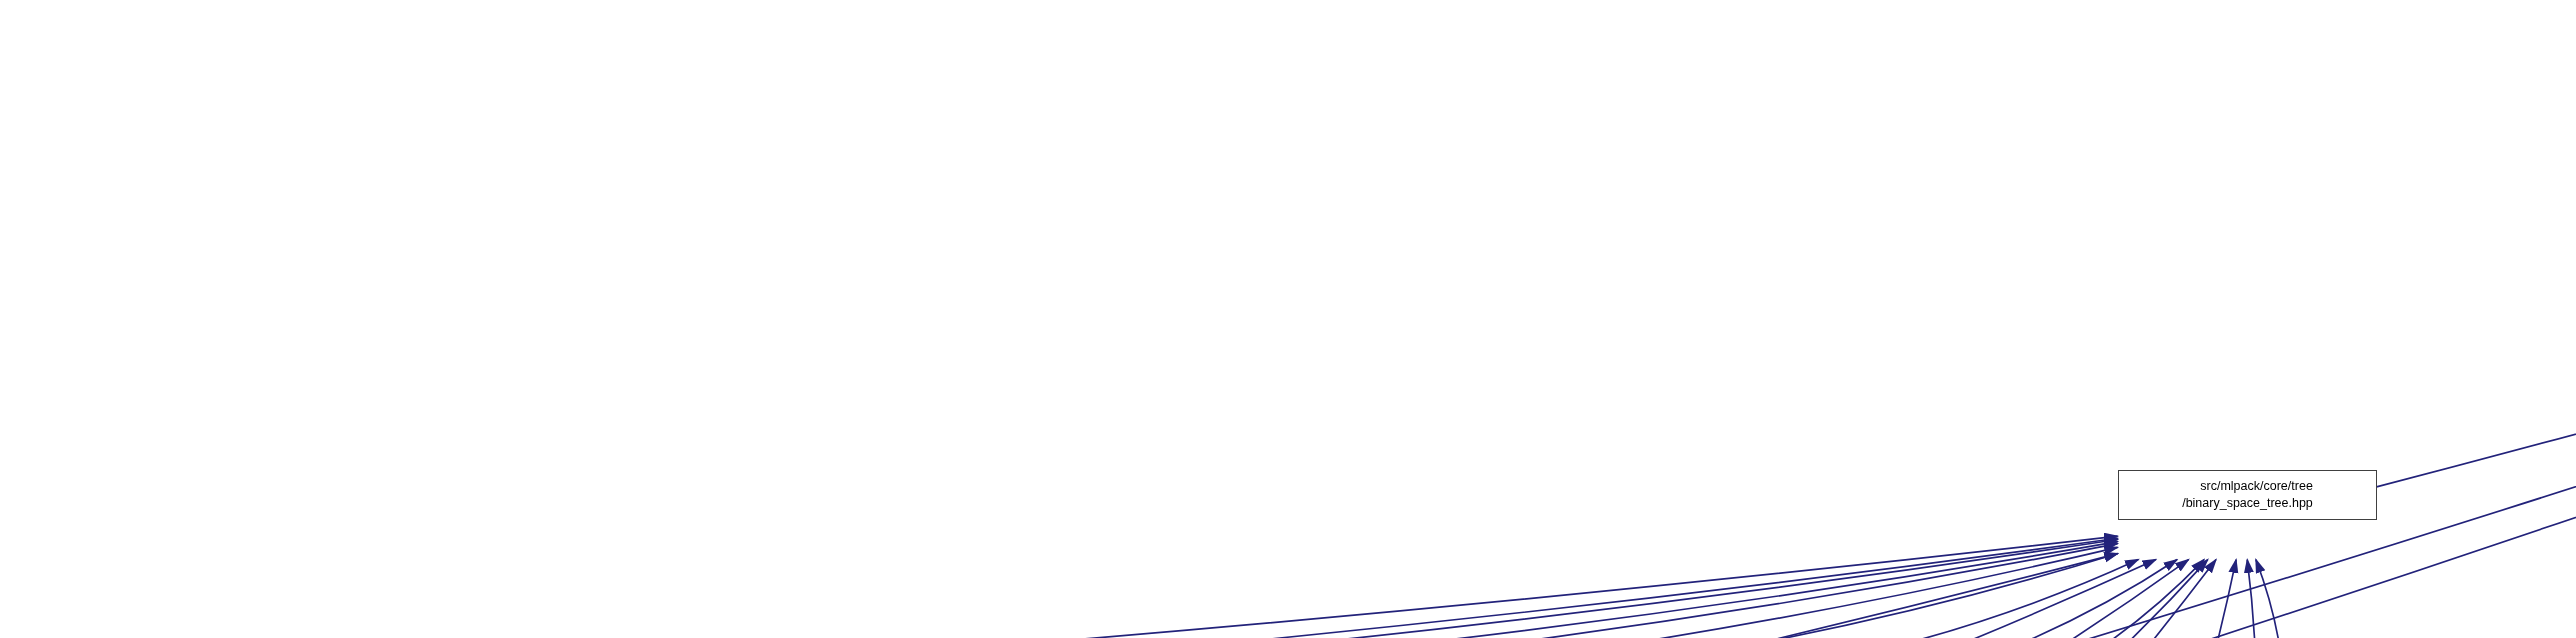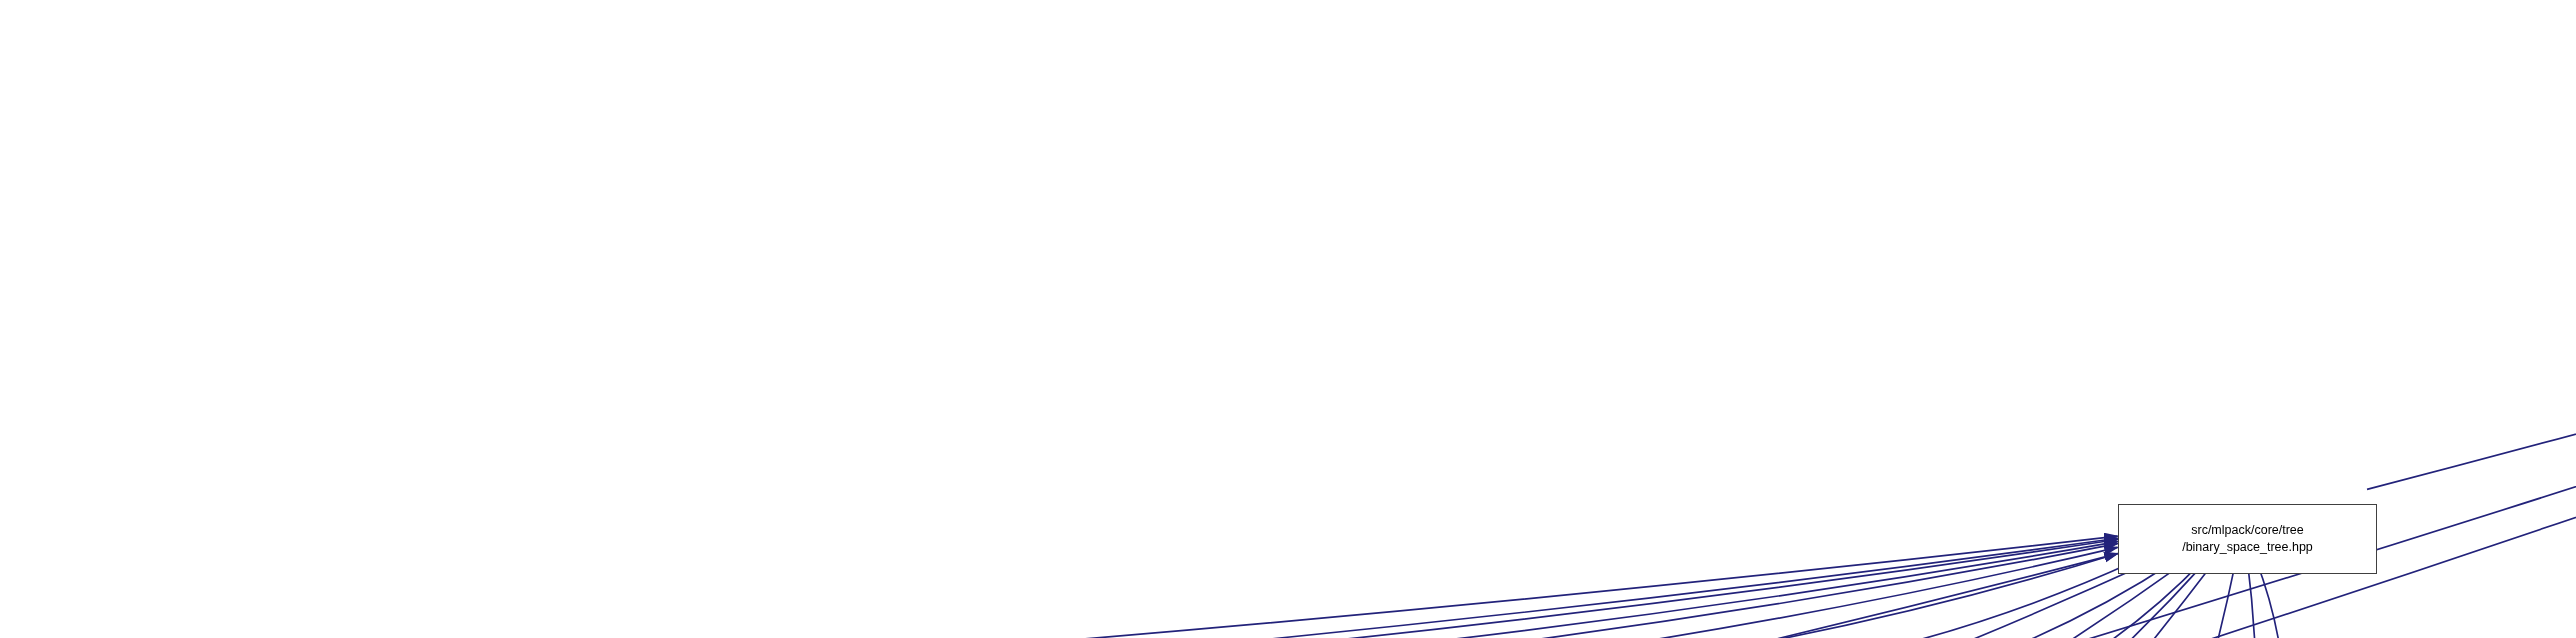--- a/index.html
+++ b/index.html
@@ -113,17 +113,17 @@
         <path d="M2639.725490196078,1384 Q2681.80862745098,1234.8611764705884 2687.4117647058824,1080" fill="none" stroke="#22227a" stroke-width="2" marker-end="url(#arrow)"></path>
         <path d="M2904.3137254901962,1384 Q2830.161568627451,1220.9129411764707 2719.529411764706,1080" fill="none" stroke="#22227a" stroke-width="2" marker-end="url(#arrow)"></path>
         <path d="M3199.4313725490197,1384 Q2992.0791001360853,1210.5455436497289 2755.3529411764707,1080" fill="none" stroke="#22227a" stroke-width="2" marker-end="url(#arrow)"></path>
         <path d="M2692.596153846154,1384 Q2751.3361538461536,1338.3 2797.596153846154,1280" fill="none" stroke="#22227a" stroke-width="2" marker-end="url(#arrow)"></path>
         <path d="M2911.596153846154,1384 Q2892.3361538461536,1328.94 2860.596153846154,1280" fill="none" stroke="#22227a" stroke-width="2" marker-end="url(#arrow)"></path>
         <path d="M3155.8653846153848,1384 Q3049.6053846153845,1318.5 2930.8653846153848,1280" fill="none" stroke="#22227a" stroke-width="2" marker-end="url(#arrow)"></path>
         <path d="M2646,1240.2823529411764 Q2663.024,1242.1223529411764 2680,1239.8823529411766" fill="none" stroke="#22227a" stroke-width="2" marker-end="url(#arrow)"></path>
       </g>
   </svg>
   <div id="node-layer">
-      <div class="node thick" style="left: 2118px; top: 504px; width: 259px; height: 70px;">src/mlpack/core/tree
+      <div class="node thick" style="left: 2118px; top: 470px; width: 259px; height: 50px; text-align: right;">src/mlpack/core/tree
 /binary_space_tree.hpp</div>
     </div>
 </div>
 
 
 </body></html>

